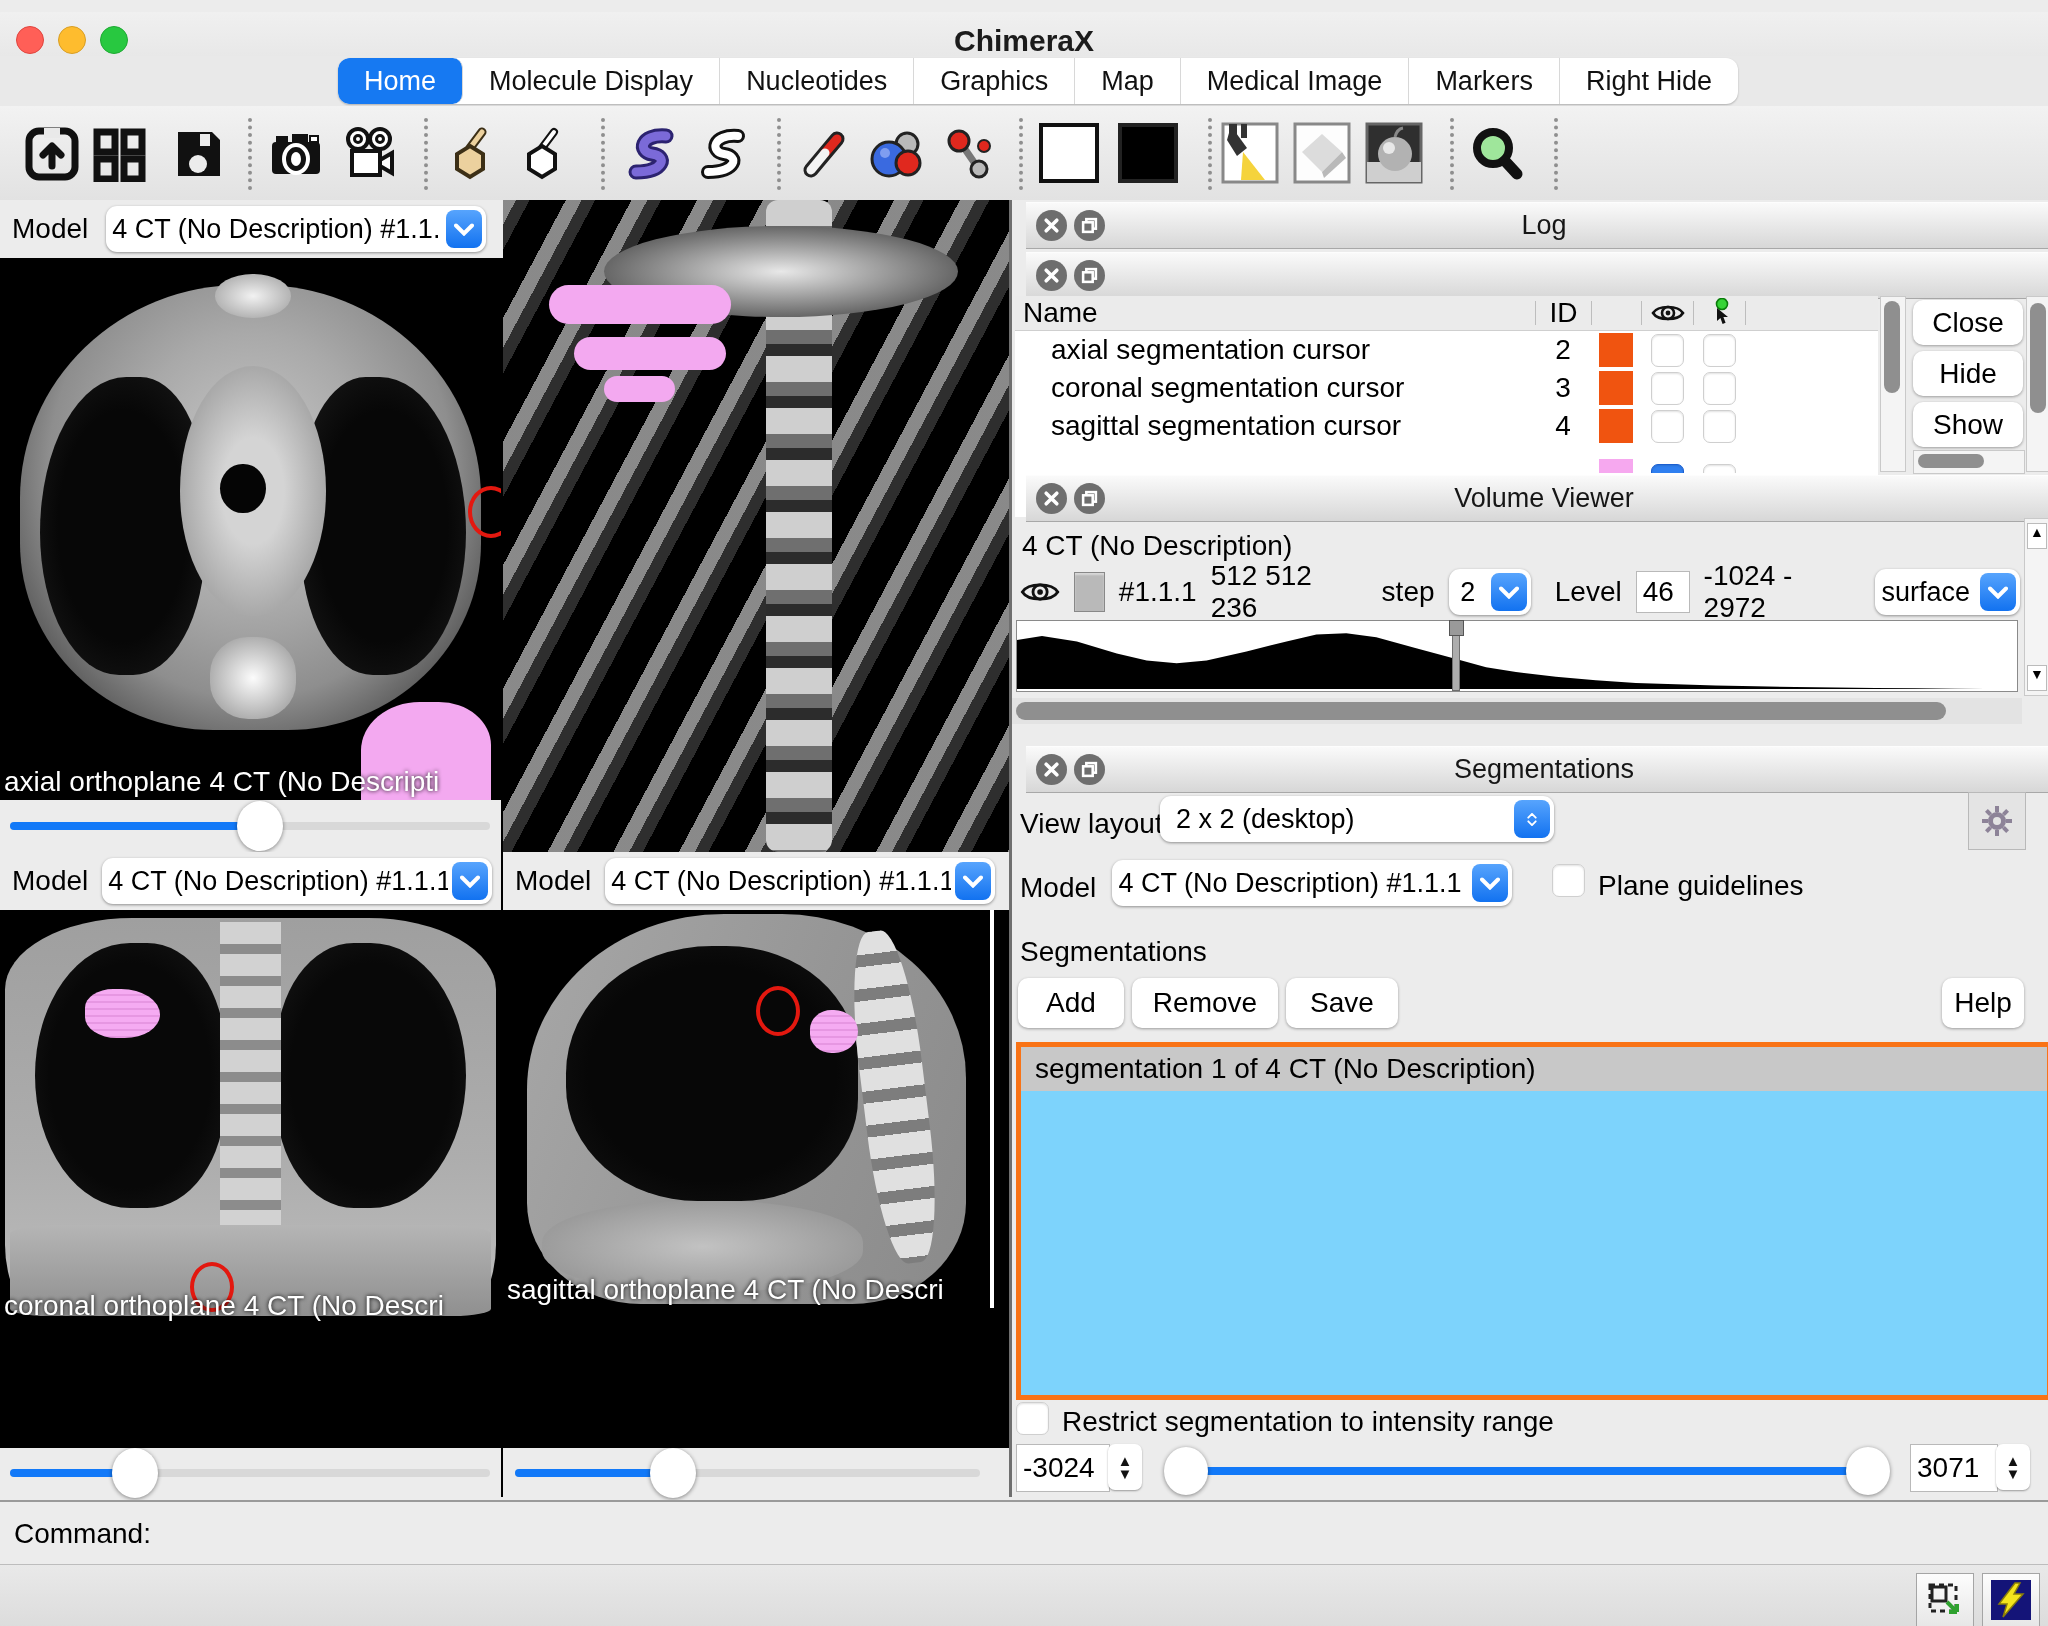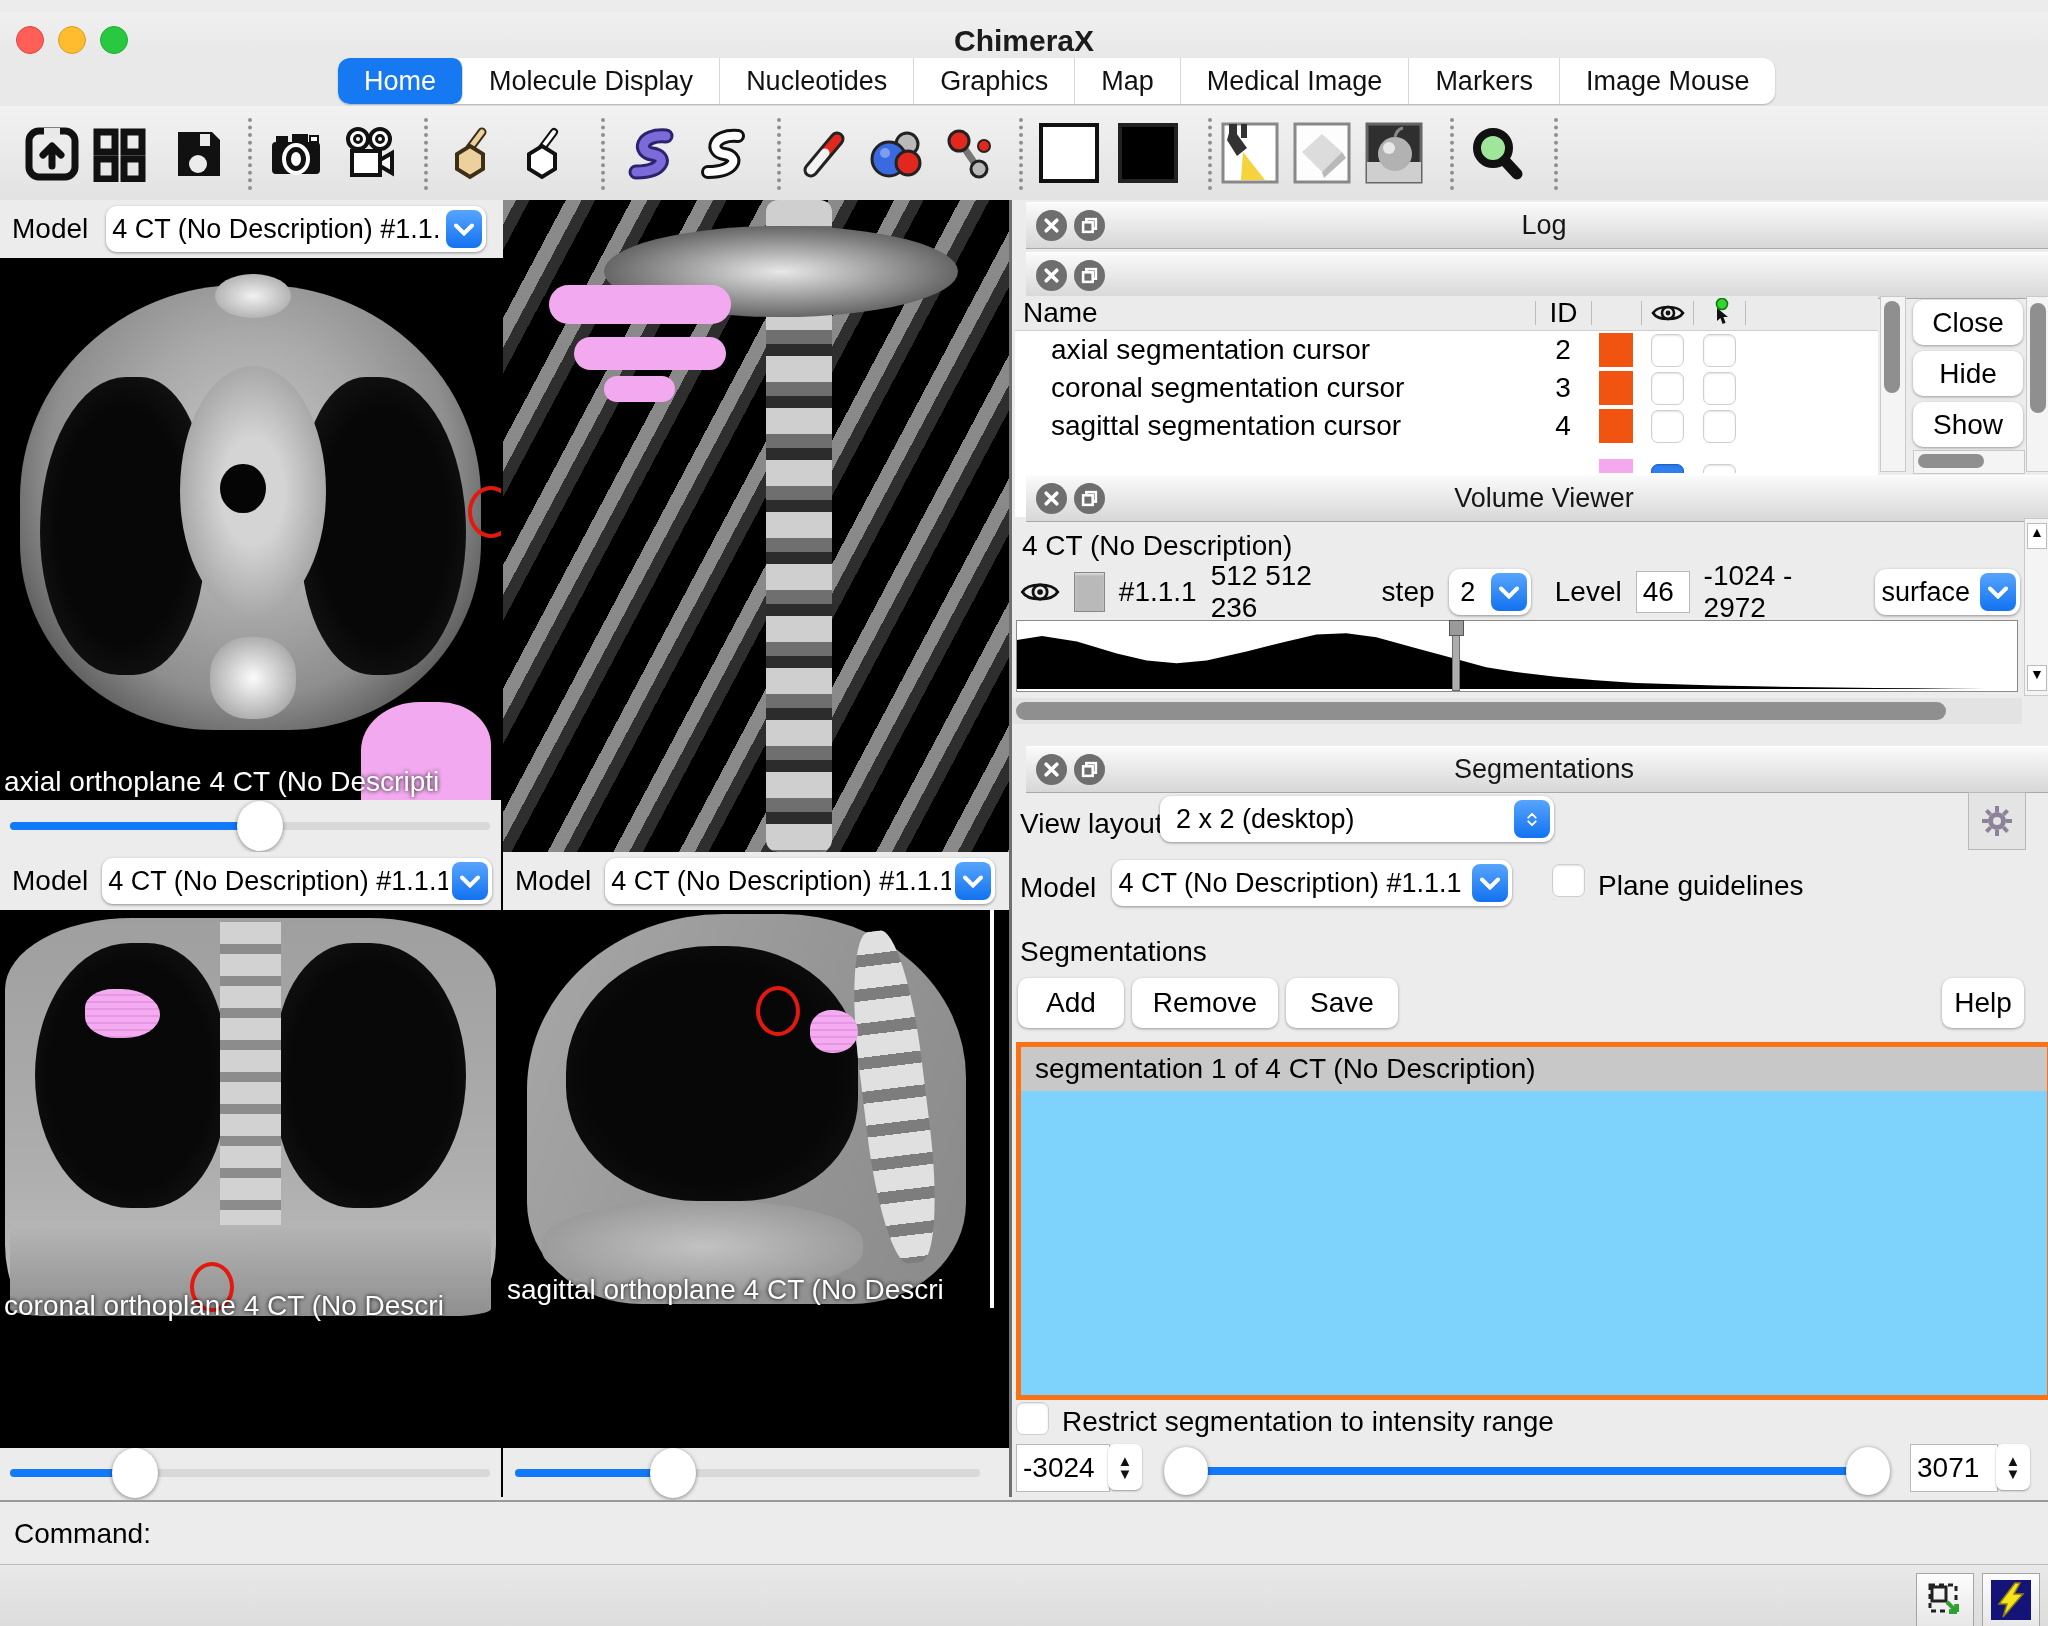--- a/index.html
+++ b/index.html
@@ -91,21 +91,21 @@
 
   <div id="tabbar" class="abs">
     <div id="tabstrip" class="abs">
       <div class="tab active">Home</div>
       <div class="tab">Molecule Display</div>
       <div class="tab">Nucleotides</div>
       <div class="tab">Graphics</div>
       <div class="tab">Map</div>
       <div class="tab">Medical Image</div>
       <div class="tab">Markers</div>
-      <div class="tab">Image Mouse</div>
+      <div class="tab">Right Hide</div>
     </div>
   </div>
 
   <div id="toolbar" class="abs">
     <div class="abs ticon" style="left:24px">
       <svg viewBox="0 0 56 56">
           <rect x="5" y="5" width="46" height="46" rx="10" fill="none" stroke="#111" stroke-width="7"></rect>
           <rect x="20" y="2" width="16" height="10" fill="#e9e9e9"></rect>
           <path d="M28 40V22M19 29l9-9 9 9" fill="none" stroke="#111" stroke-width="7" stroke-linecap="round" stroke-linejoin="round"></path>
         </svg>

